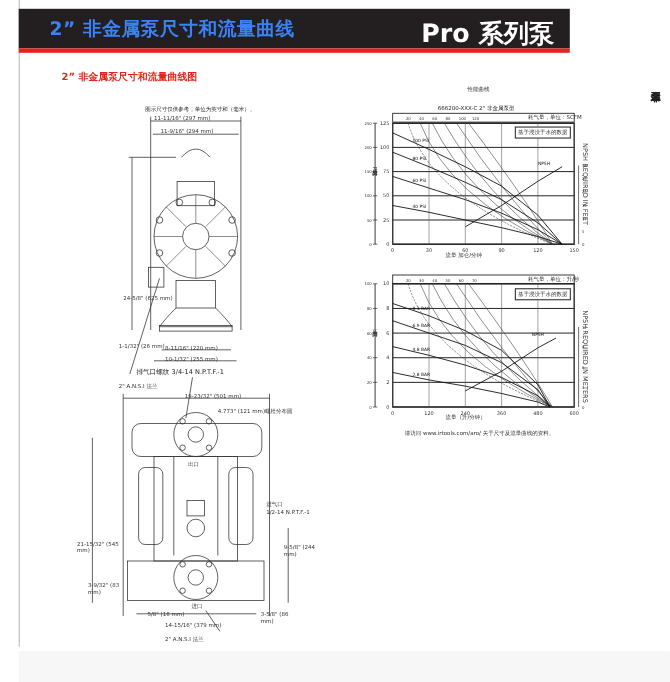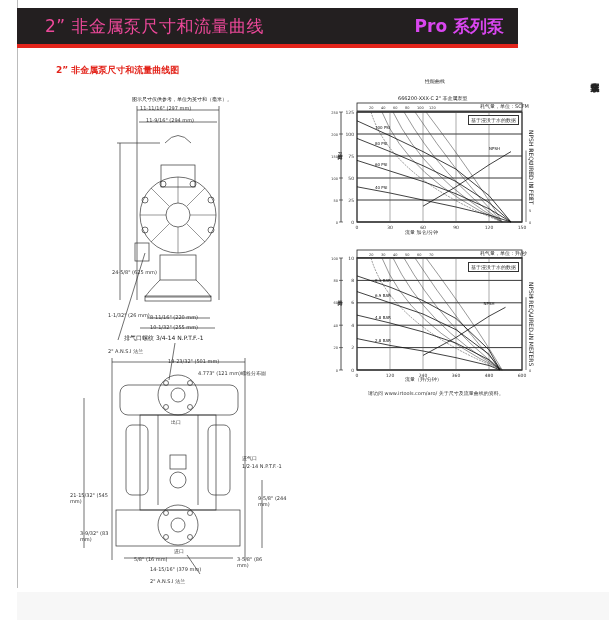--- a/index.html
+++ b/index.html
@@ -1,21 +1,21 @@
 <!DOCTYPE html>
 <html><head>
 <meta charset="utf-8">
 <style>
   html,body{margin:0;padding:0;background:#ffffff;}
   body{width:609px;height:620px;position:relative;overflow:hidden;font-family:"DejaVu Sans","Liberation Sans",sans-serif;color:#222;}
   .page{position:absolute;left:17px;top:0;width:504px;height:588px;background:#fff;border-left:1px solid #bbb;}
   .header{position:absolute;left:17px;top:8px;width:501px;height:36px;background:#231f20;}
   .header-red{position:absolute;left:17px;top:44px;width:501px;height:4px;background:#e3241b;}
-  .h-title{position:absolute;left:28px;top:7px;color:#ec4899;font-size:17px;font-weight:normal;letter-spacing:0.5px;}
-  .h-series{position:absolute;right:14px;top:7px;color:#d946ef;font-size:17px;font-weight:bold;}
+  .h-title{position:absolute;left:28px;top:7px;color:#3b82f6;font-size:17px;font-weight:bold;letter-spacing:0.5px;}
+  .h-series{position:absolute;right:14px;top:7px;color:#ffffff;font-size:23px;font-weight:bold;}
   .sub-title{position:absolute;left:56px;top:64px;color:#e3241b;font-size:9px;font-weight:bold;text-align:center;}
   .side-tab{position:absolute;left:590px;top:76px;width:10px;font-size:9px;font-weight:bold;line-height:11px;color:#222;writing-mode:vertical-rl;}
   .footer-band{position:absolute;left:17px;top:592px;width:592px;height:28px;background:#f7f7f7;}
   .tiny{font-size:5px;color:#333;position:absolute;white-space:nowrap;}
   .small{font-size:6px;color:#222;position:absolute;white-space:nowrap;}
   svg text{font-family:"DejaVu Sans","Liberation Sans",sans-serif;}
 </style>
 </head>
 <body>
 

